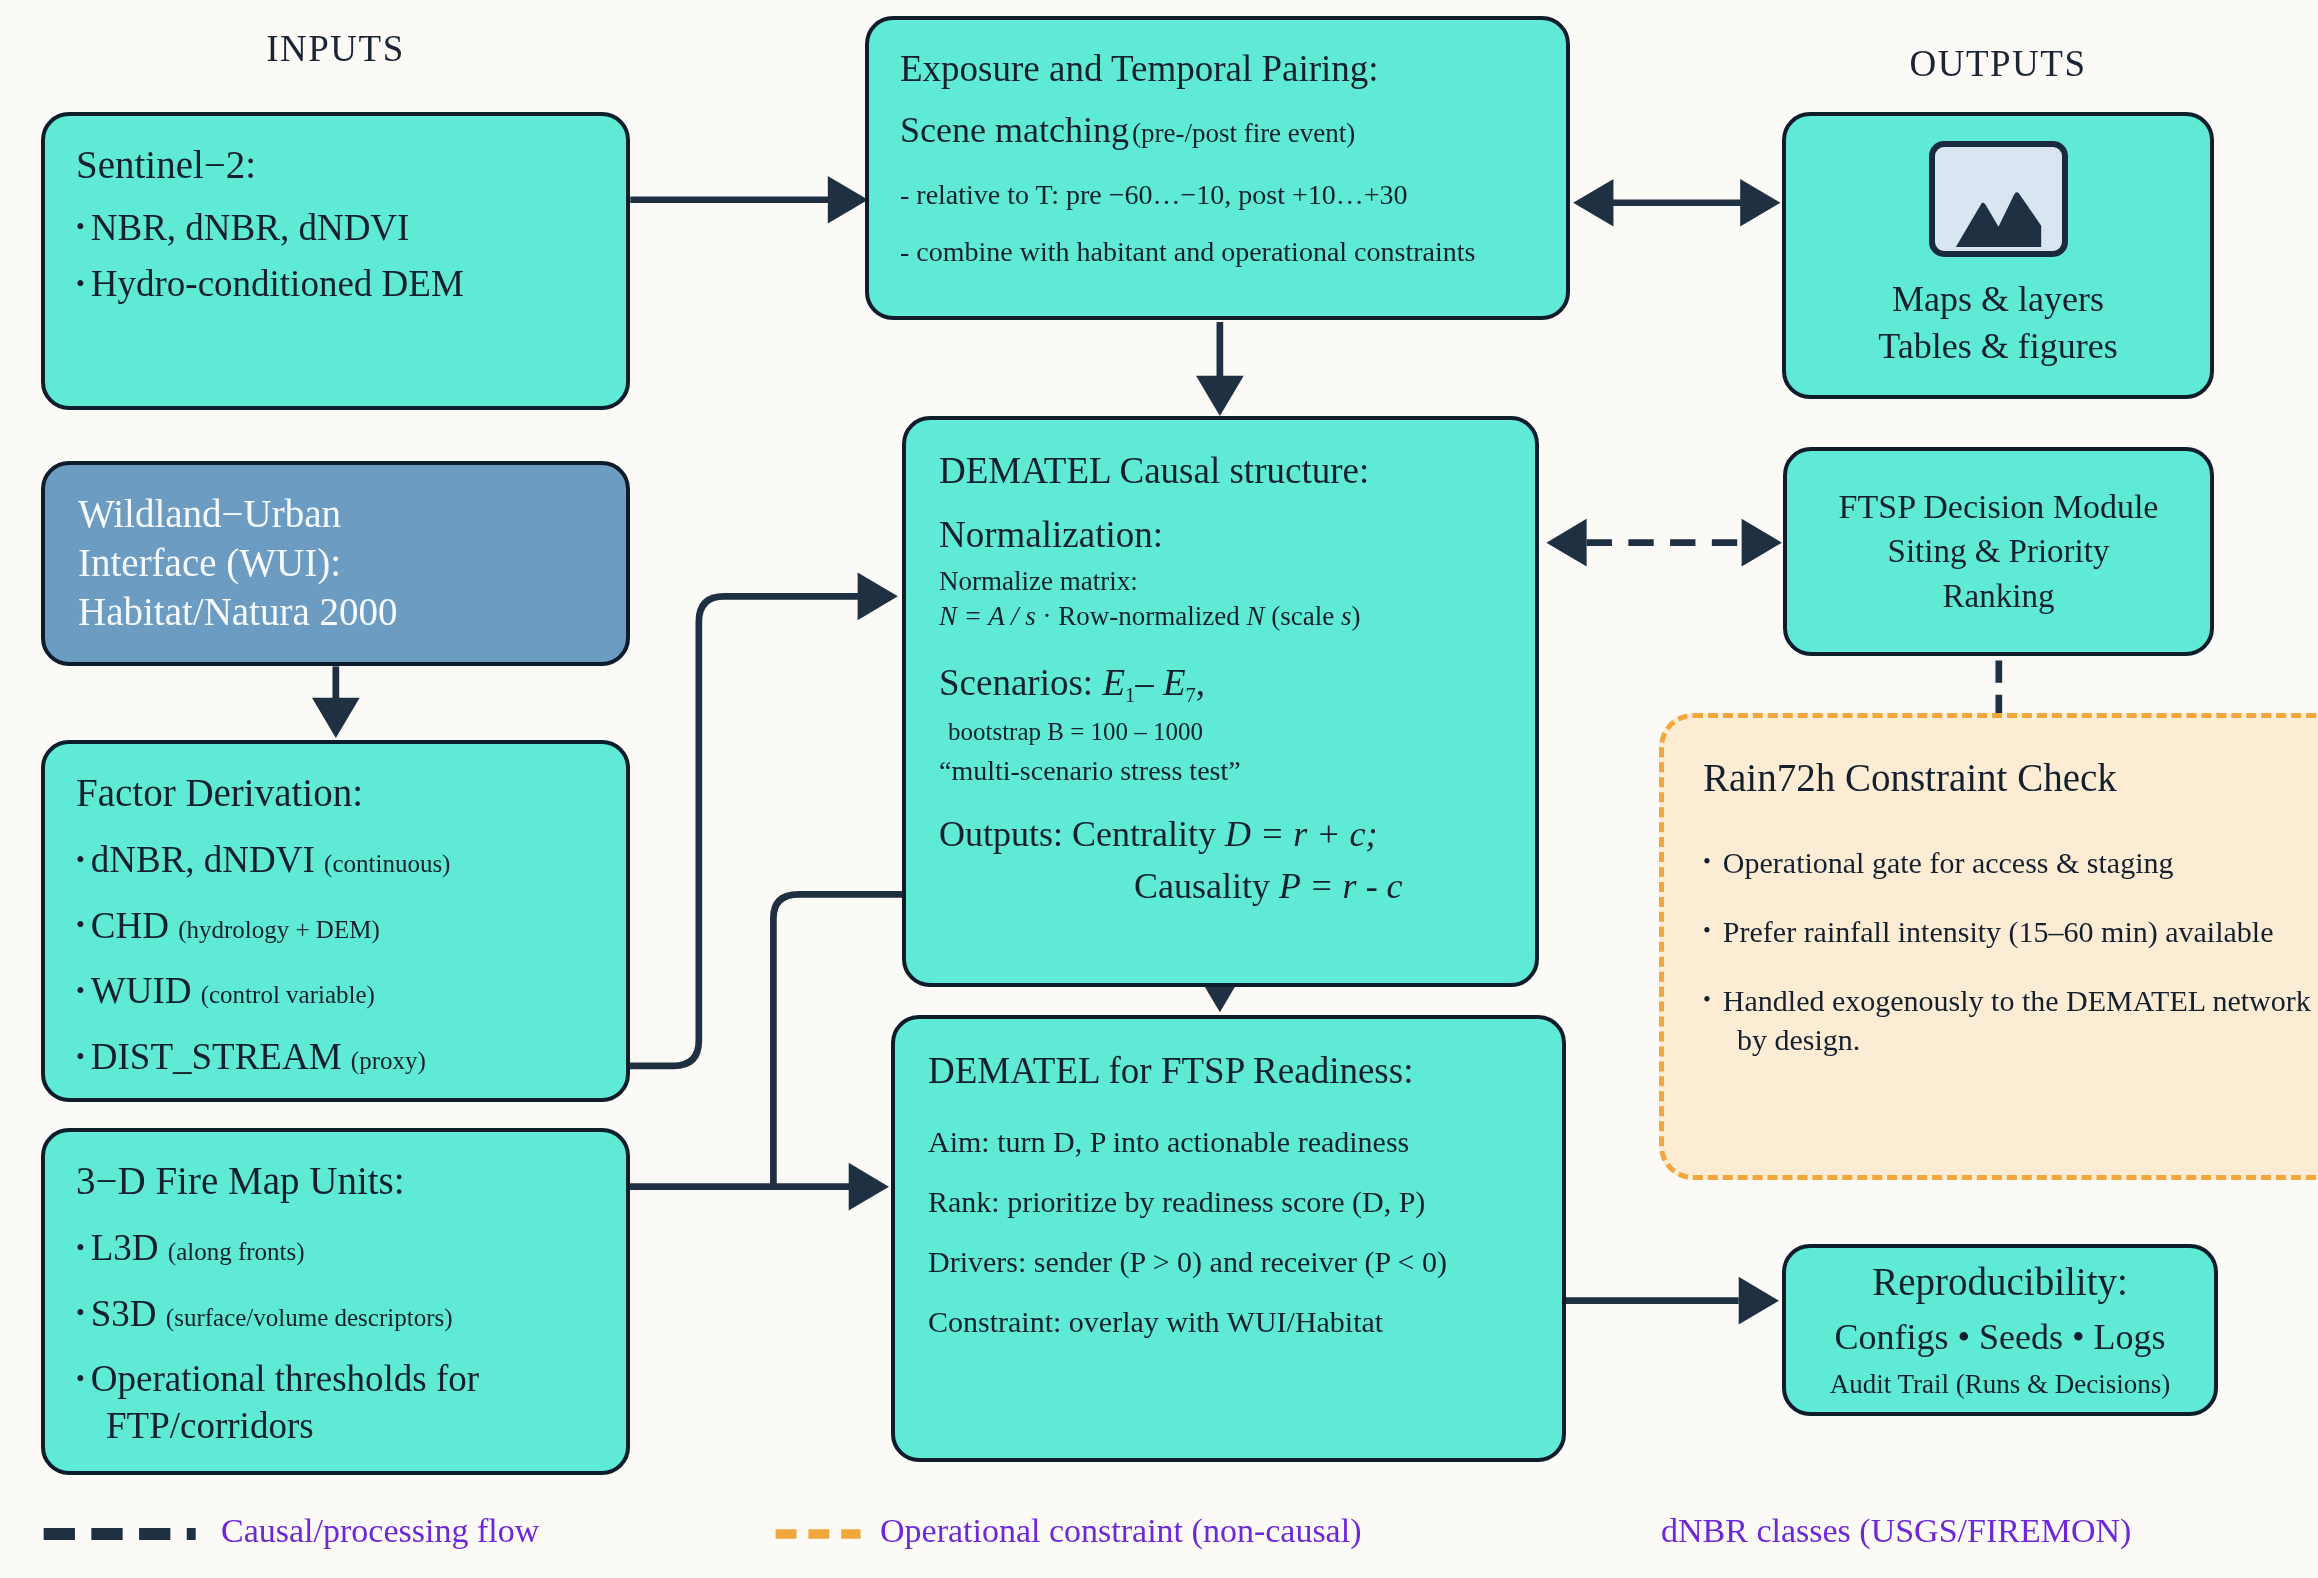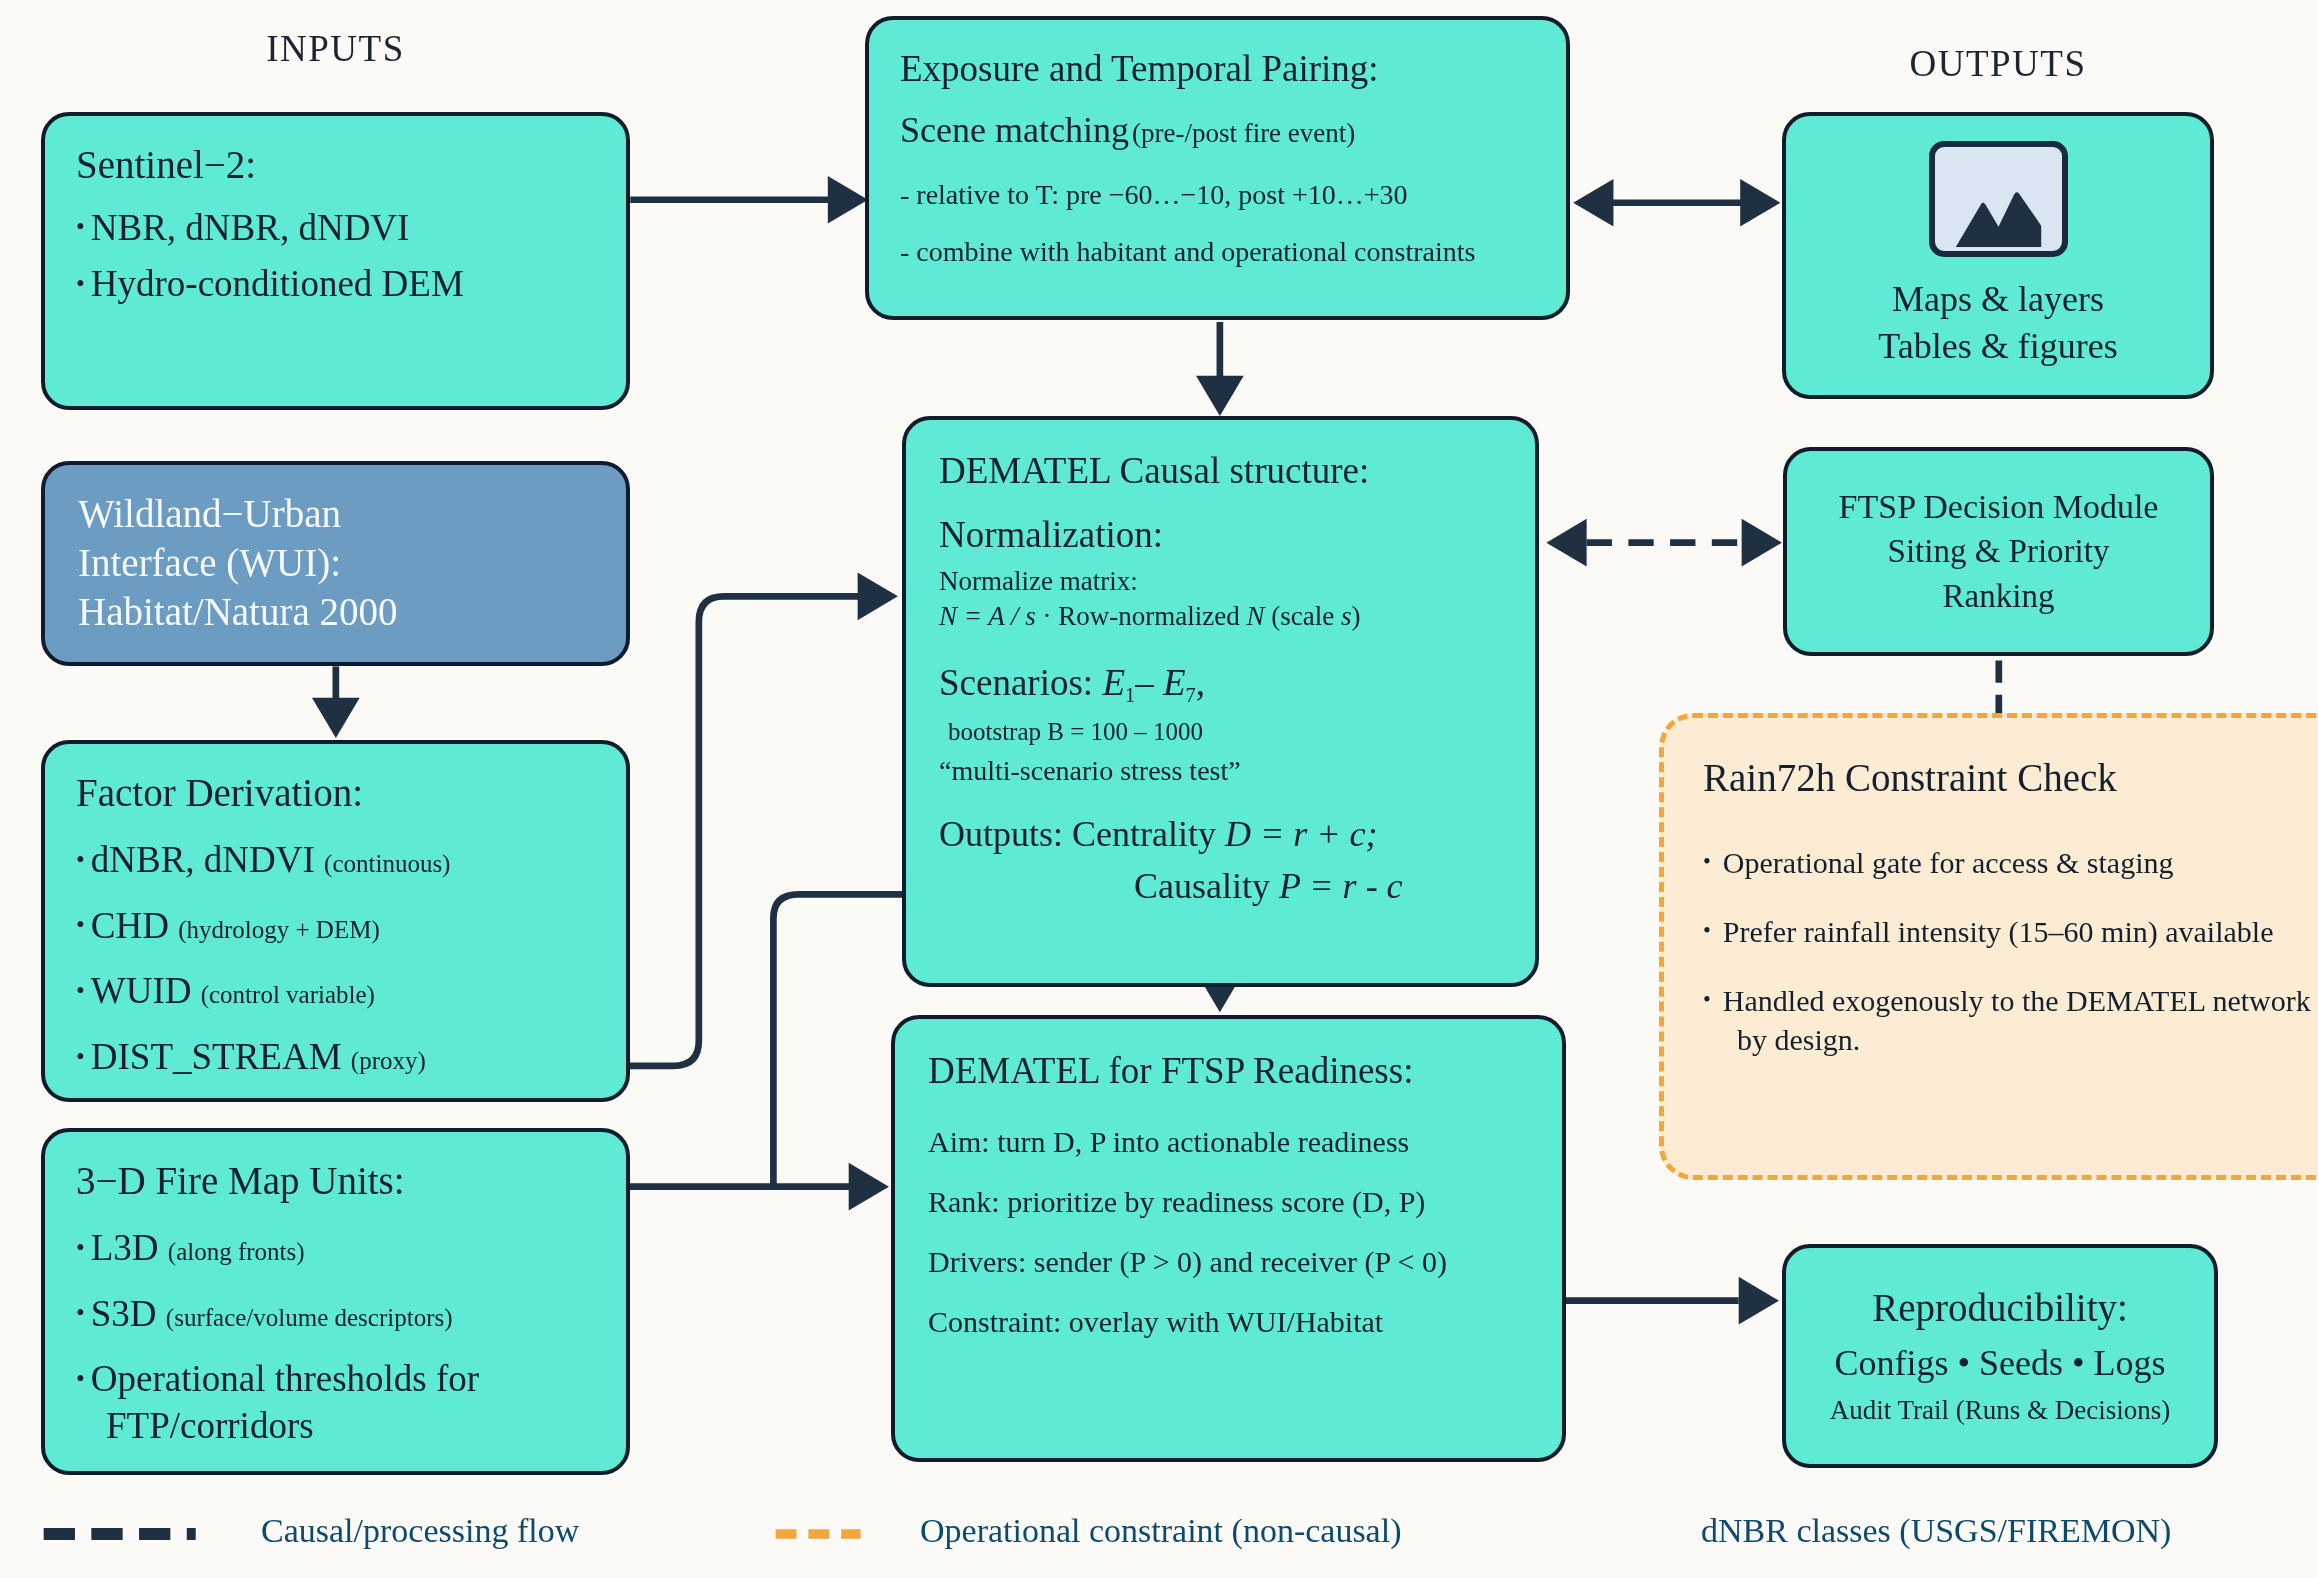--- a/index.html
+++ b/index.html
@@ -32,21 +32,21 @@
   .t34{font-size:25px;line-height:1.3;}
   .note{font-size:25px;}
   .note36{font-size:27px;}
   .bl{font-size:37px;line-height:1.25;margin-top:19.4px;padding-left:30px;text-indent:-30px;}
   .bl .bdot{font-size:25px;vertical-align:4.5px;padding-right:6px;}
   .rain .bl{font-size:30px;line-height:1.3;margin-top:30px;padding-left:34px;text-indent:-34px;}
   .rain .bl .bdot{font-size:22.4px;vertical-align:3.7px;padding-right:12px;}
   .it{font-style:italic;}
   .sub{font-size:0.55em;vertical-align:-0.35em;}
   .center{display:flex;flex-direction:column;align-items:center;justify-content:center;text-align:center;}
-  .legend-text{position:absolute;font-size:34px;color:#0c4a6e;z-index:2;white-space:nowrap;margin-left:40px;}
+  .legend-text{position:absolute;font-size:34px;color:#6d28d9;z-index:2;white-space:nowrap;}
   #connectors{position:absolute;left:0;top:0;z-index:1;}
   .icon-frame{
     width:127px;height:104px;border:6.7px solid #1a2a3e;border-radius:15px;
     display:flex;align-items:flex-end;justify-content:center;margin-bottom:19.4px;
     background:#d9e6f2;
   }
 </style>
 </head>
 <body>
 
@@ -207,21 +207,21 @@
     <span class="bdot">•</span><span>Operational gate for access &amp; staging</span>
   </div>
   <div class="bl">
     <span class="bdot">•</span><span>Prefer rainfall intensity (15–60 min) available</span>
   </div>
   <div class="bl">
     <span class="bdot">•</span><span>Handled exogenously to the DEMATEL network by design.</span>
   </div>
 </div>
 
-<div class="box center" style="left:1782px;top:1244px;width:436px;height:224px;padding:7.5px 15px;">
+<div class="box center" style="left:1782px;top:1244px;width:436px;height:172px;padding:7.5px 15px;">
   <div class="title">Reproducibility:</div>
   <div class="t48" style="margin-top:7.5px;">Configs • Seeds • Logs</div>
   <div class="t36" style="margin-top:6px;">Audit Trail (Runs &amp; Decisions)</div>
 </div>
 
 <div class="legend-text" style="left:221px;top:1512px;">Causal/processing flow</div>
 <div class="legend-text" style="left:880px;top:1512px;">Operational constraint (non-causal)</div>
 <div class="legend-text" style="left:1661px;top:1512px;">dNBR classes (USGS/FIREMON)</div>
 
 

